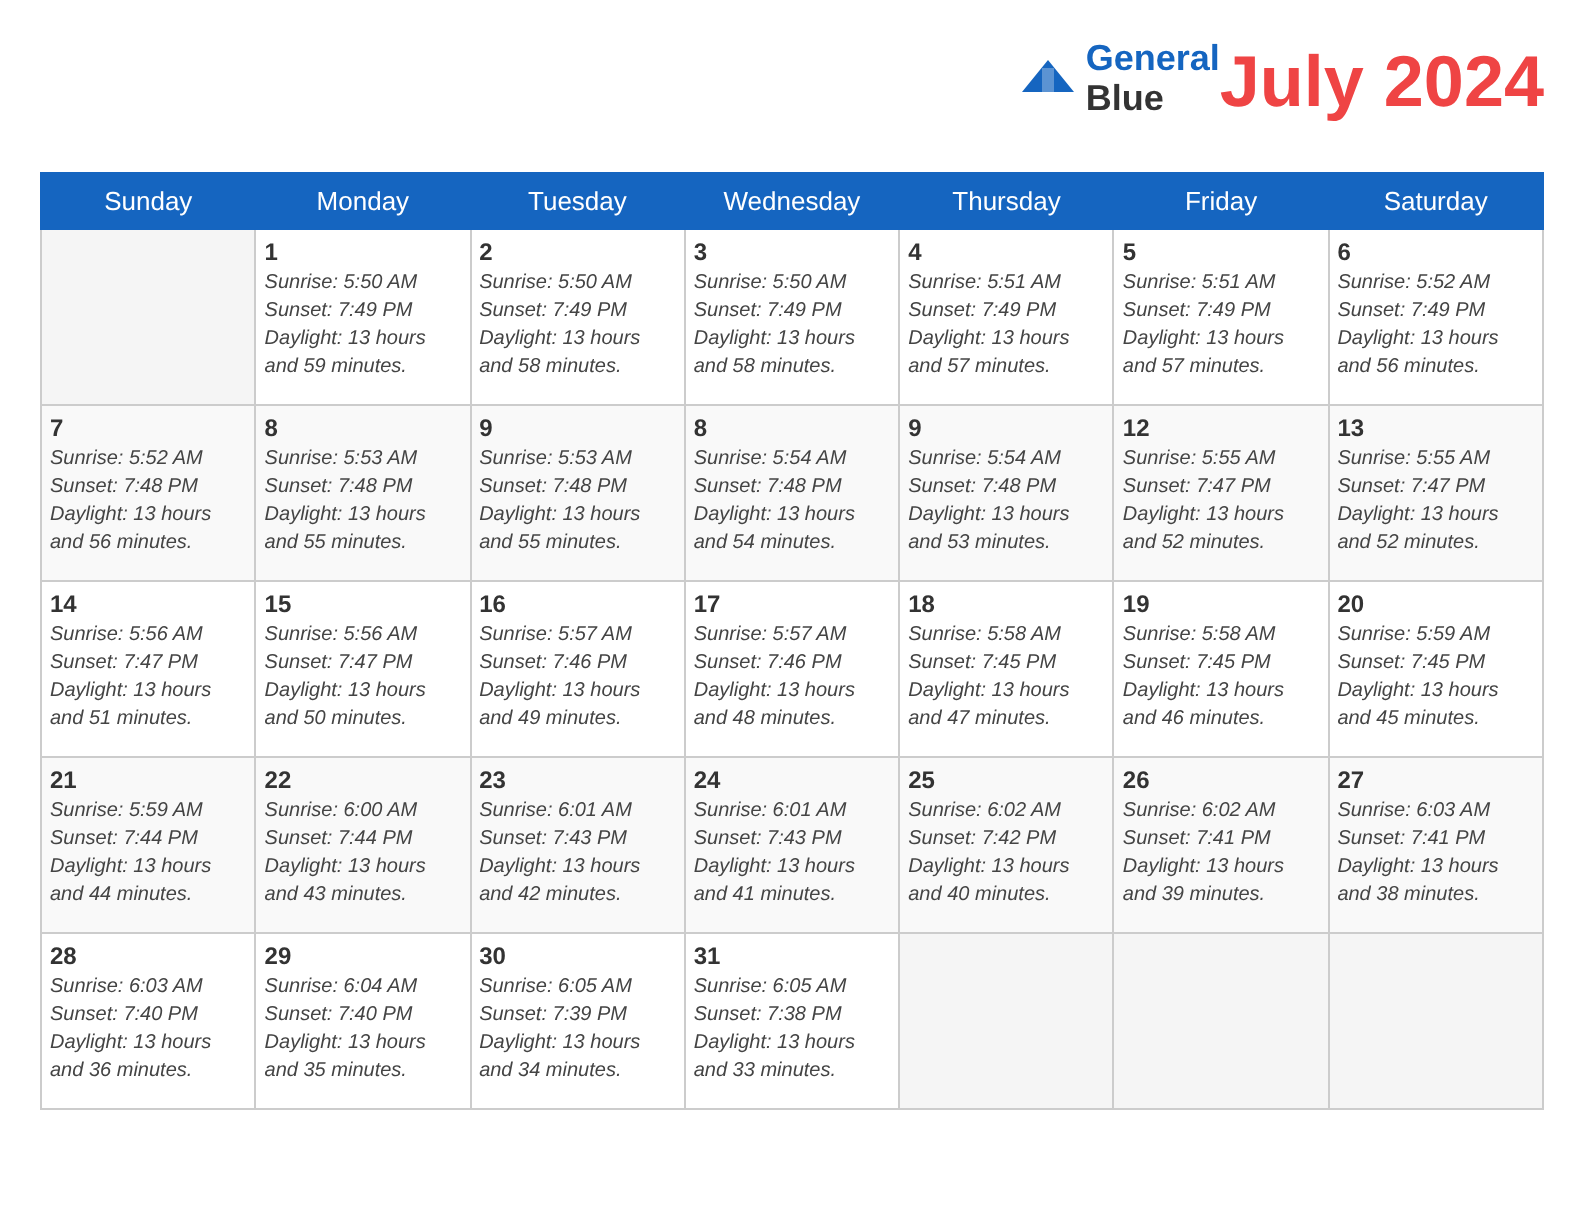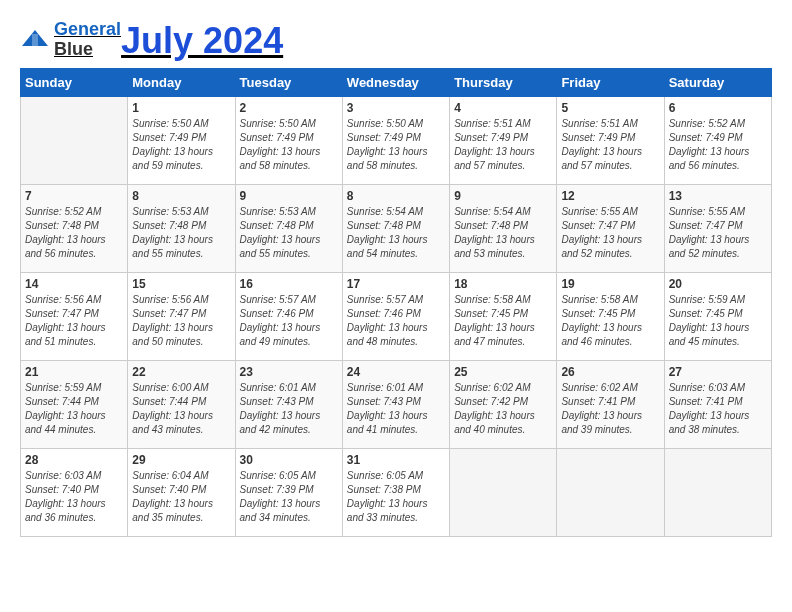--- a/index.html
+++ b/index.html
@@ -5,24 +5,23 @@
     * { margin: 0; padding: 0; box-sizing: border-box; }
     body {
       font-family: Arial, sans-serif;
       background: #fff;
       width: 792px;
       min-height: 612px;
       padding: 20px;
     }
     .header {
       display: flex;
-      justify-content: flex-start;
+      justify-content: flex-end;
       align-items: flex-start;
-      margin-bottom: 6px;
-      text-decoration: underline;
+      margin-bottom: 24px;
     }
     .logo {
       display: flex;
       align-items: center;
       gap: 4px;
     }
     .logo-text {
       font-size: 18px;
       font-weight: bold;
       color: #333;
@@ -34,38 +33,38 @@
     .logo-icon {
       width: 30px;
       height: 24px;
     }
     .title-section {
       text-align: right;
     }
     .month-year {
       font-size: 36px;
       font-weight: bold;
-      color: #1d4ed8;
+      color: #ef4444;
     }
     .location {
       font-size: 16px;
       color: #555;
     }
     table {
       width: 100%;
       border-collapse: collapse;
       font-size: 11px;
     }
     thead tr th {
       background-color: #1565c0;
       color: #fff;
       padding: 6px 4px;
-      text-align: left;
+      text-align: center;
       font-size: 13px;
-      font-weight: bold;
+      font-weight: normal;
       border: 1px solid #1565c0;
     }
     tbody tr td {
       border: 1px solid #ccc;
       vertical-align: top;
       padding: 4px 4px;
       min-height: 80px;
       height: 88px;
       color: #333;
       background: #fff;

